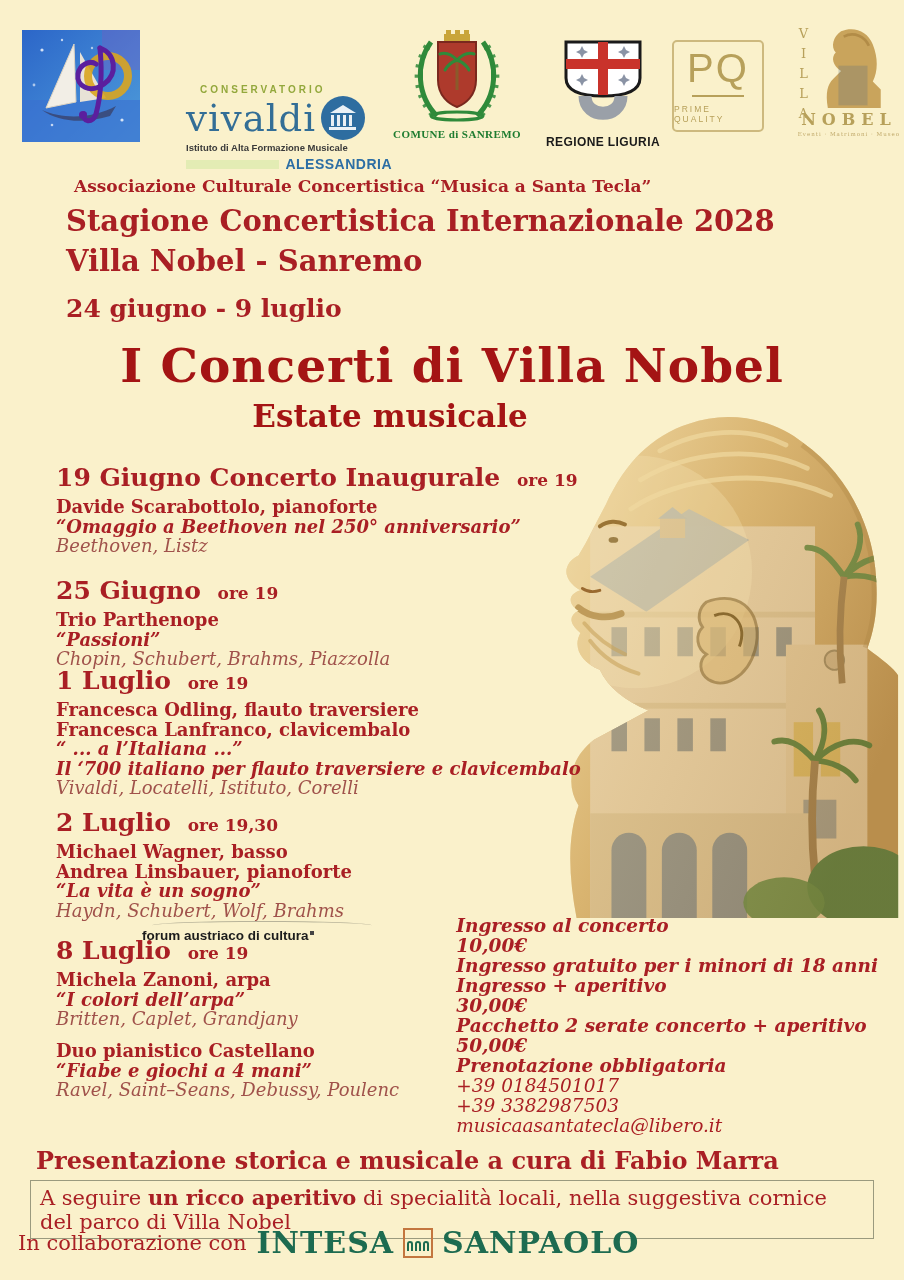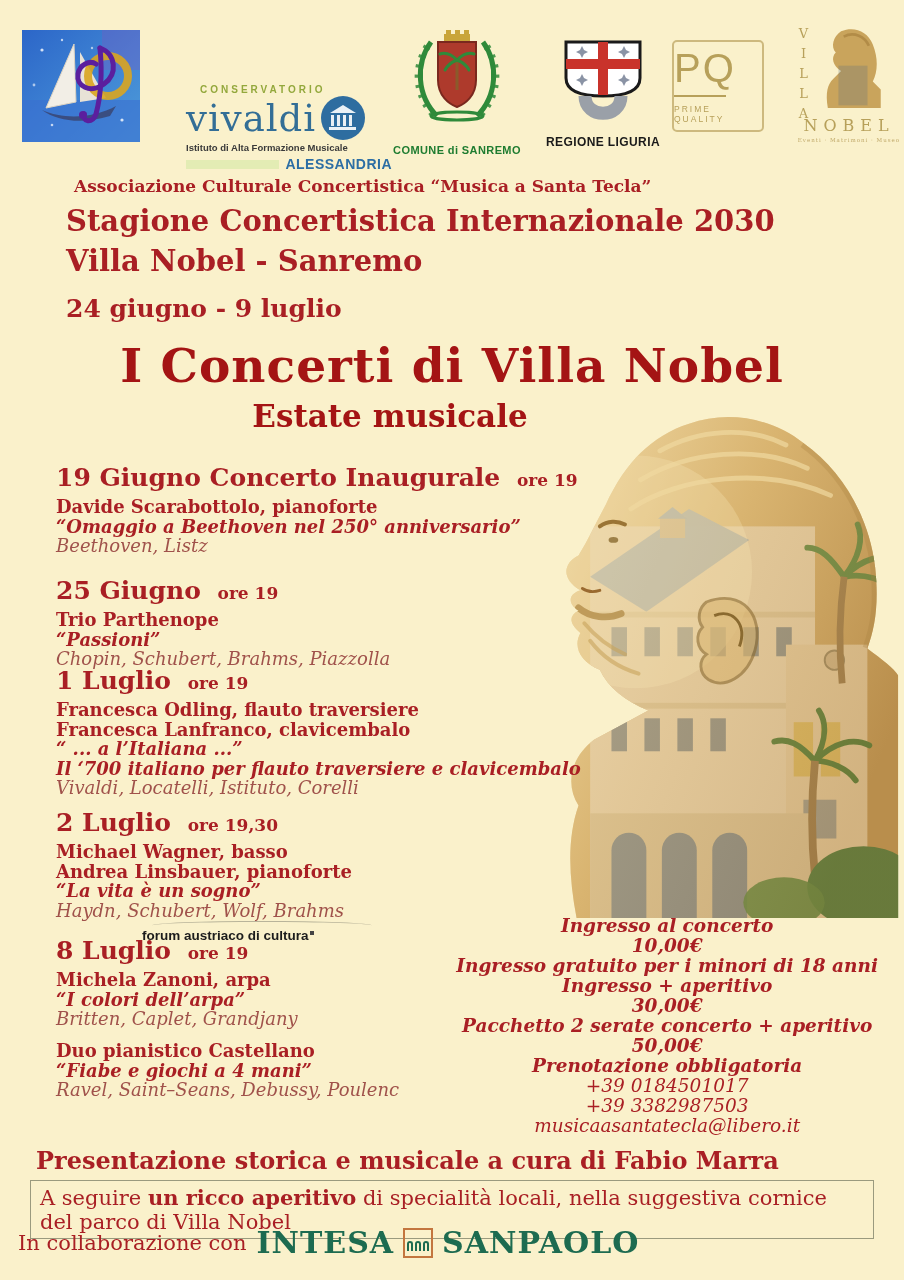--- a/index.html
+++ b/index.html
@@ -18,32 +18,32 @@
   .viv-kicker{font-size:10px;font-weight:bold;letter-spacing:3px;color:#93A83C;margin-left:14px;}
   .viv-brandrow{display:flex;align-items:center;margin-top:0px;}
   .viv-brand{font-size:37px;color:#336E96;letter-spacing:1px;line-height:1;font-family:"DejaVu Serif",serif;}
   .viv-circle{margin-left:4px;}
   .viv-sub{font-size:9.5px;font-weight:bold;color:#3a3a3a;margin-top:1px;}
   .viv-bottom{display:flex;align-items:center;margin-top:3px;}
   .viv-bar{flex:1;height:9px;background:#E3ECB4;margin-right:6px;}
   .viv-city{font-size:14px;font-weight:bold;color:#2C6EA4;letter-spacing:.5px;}
   .crest-wrap{position:absolute;text-align:center;}
   .sanremo{left:392px;top:28px;width:130px;}
-  .sanremo-cap{font-size:11px;font-weight:bold;color:#1E7C30;letter-spacing:.4px;margin-top:18px;font-family:Liberation Sans, sans-serif;}
+  .sanremo-cap{font-size:11px;font-weight:bold;color:#1E7C30;letter-spacing:.4px;margin-top:2px;font-family:Liberation Serif, serif;}
   .liguria{left:544px;top:36px;width:118px;}
   .liguria-cap{font-size:12px;font-weight:bold;color:#1a1a1a;letter-spacing:.4px;margin-top:3px;font-family:"Liberation Sans",sans-serif;}
   .pqbox{position:absolute;left:672px;top:40px;width:88px;height:88px;border:2px solid #CDB97E;border-radius:5px;
-    display:flex;flex-direction:column;justify-content:center;font-family:"Liberation Sans",sans-serif;}
+    display:flex;flex-direction:column;align-items:center;justify-content:center;font-family:"Liberation Sans",sans-serif;}
   .pq-letters{font-size:40px;font-weight:500;color:#B7A05A;letter-spacing:2px;line-height:1;}
   .pq-line{width:52px;border-top:2px solid #B7A05A;margin:7px 0 7px;}
   .pq-cap{font-size:8.5px;color:#B7A05A;letter-spacing:2px;}
   .vnlogo{position:absolute;left:796px;top:26px;width:106px;height:120px;}
   .vn-top{display:flex;}
   .vn-vertical{writing-mode:vertical-rl;text-orientation:upright;letter-spacing:5px;font-size:13px;color:#B7A05A;height:80px;line-height:14px;}
-  .vn-name{font-size:16px;letter-spacing:6px;color:#B7A05A;text-align:center;margin-top:8px;}
+  .vn-name{font-size:16px;letter-spacing:6px;color:#B7A05A;text-align:center;margin-top:2px;font-weight:bold;}
   .vn-tag{font-size:5.5px;letter-spacing:1px;color:#C0A96A;text-align:center;margin-top:2px;}
 
   
   .assoc{left:74px;top:176px;font-size:17px;font-weight:bold;}
   .season{left:66px;top:204px;font-size:29px;font-weight:bold;}
   .venue{left:66px;top:244px;font-size:29px;font-weight:bold;}
   .dates{left:66px;top:294px;font-size:25px;font-weight:bold;}
   .main-title{left:0;top:338px;width:904px;text-align:center;font-size:47px;font-weight:bold;letter-spacing:1px;color:#A41414;}
   .sub-title{left:0;top:398px;width:780px;text-align:center;font-size:31px;font-weight:bold;color:#A41414;}
 
@@ -56,21 +56,21 @@
   .program{font-weight:bold;font-style:italic;}
   .program2{font-weight:bold;font-style:italic;}
   .composers{font-style:italic;color:#A0524B;}
   .forum-note{margin-left:86px;margin-top:8px;font-family:"Liberation Sans",sans-serif;
     font-size:13.5px;font-weight:bold;color:#1c1c1c;position:relative;width:260px;}
   .forum-swoosh{position:absolute;left:10px;top:-7px;width:220px;height:8px;
     border-top:1px solid #b9b49a;border-radius:50%;}
   .forum-mark{display:inline-block;width:4px;height:4px;background:#444;vertical-align:super;margin-left:1px;}
 
   
-  .pricing{position:absolute;right:26px;top:916px;text-align:center;
+  .pricing{position:absolute;right:26px;top:916px;text-align:left;
     font-size:18.5px;line-height:20px;font-style:italic;color:#A91F24;}
   .pricing .b{font-weight:bold;}
 
   
   .presentation{left:36px;top:1146px;font-size:24px;font-weight:bold;}
   .aper-box{position:absolute;left:30px;top:1180px;width:824px;border:1px solid #9a9a7e;
     padding:4px 9px;font-size:21px;color:#A91F24;}
   .aper-box b{font-weight:bold;}
   .collab{position:absolute;left:18px;top:1228px;display:flex;align-items:center;}
   .collab-label{font-size:21px;color:#A91F24;margin-right:10px;}
@@ -193,21 +193,21 @@
           <rect x="18" y="30" width="22" height="30" fill="#5E6F7F" opacity=".28"></rect>
           <path d="M22,8 C30,4 38,8 41,15" fill="none" stroke="#A8813F" stroke-width="2" opacity=".7"></path>
         </svg>
       </div>
       <div class="vn-name">NOBEL</div>
       <div class="vn-tag">Eventi · Matrimoni · Museo</div>
     </div>
   </div>
 
   <div class="abs assoc red">Associazione Culturale Concertistica “Musica a Santa Tecla”</div>
-  <div class="abs season red">Stagione Concertistica Internazionale 2030</div>
+  <div class="abs season red">Stagione Concertistica Internazionale 2028</div>
   <div class="abs venue red">Villa Nobel - Sanremo</div>
   <div class="abs dates red">24 giugno - 9 luglio</div>
   <div class="abs main-title">I Concerti di Villa Nobel</div>
   <div class="abs sub-title">Estate musicale</div>
 
   <svg class="nobel-art" viewBox="0 0 366 522">
     <defs>
       <clipPath id="headClip">
         <path d="M150,12 C190,-2 235,6 268,32 C310,62 336,110 342,160 C346,198 342,222 334,244
                  C350,256 361,264 366,272 L366,522 L34,522 C26,480 24,440 36,406 C22,384 28,356 52,338

